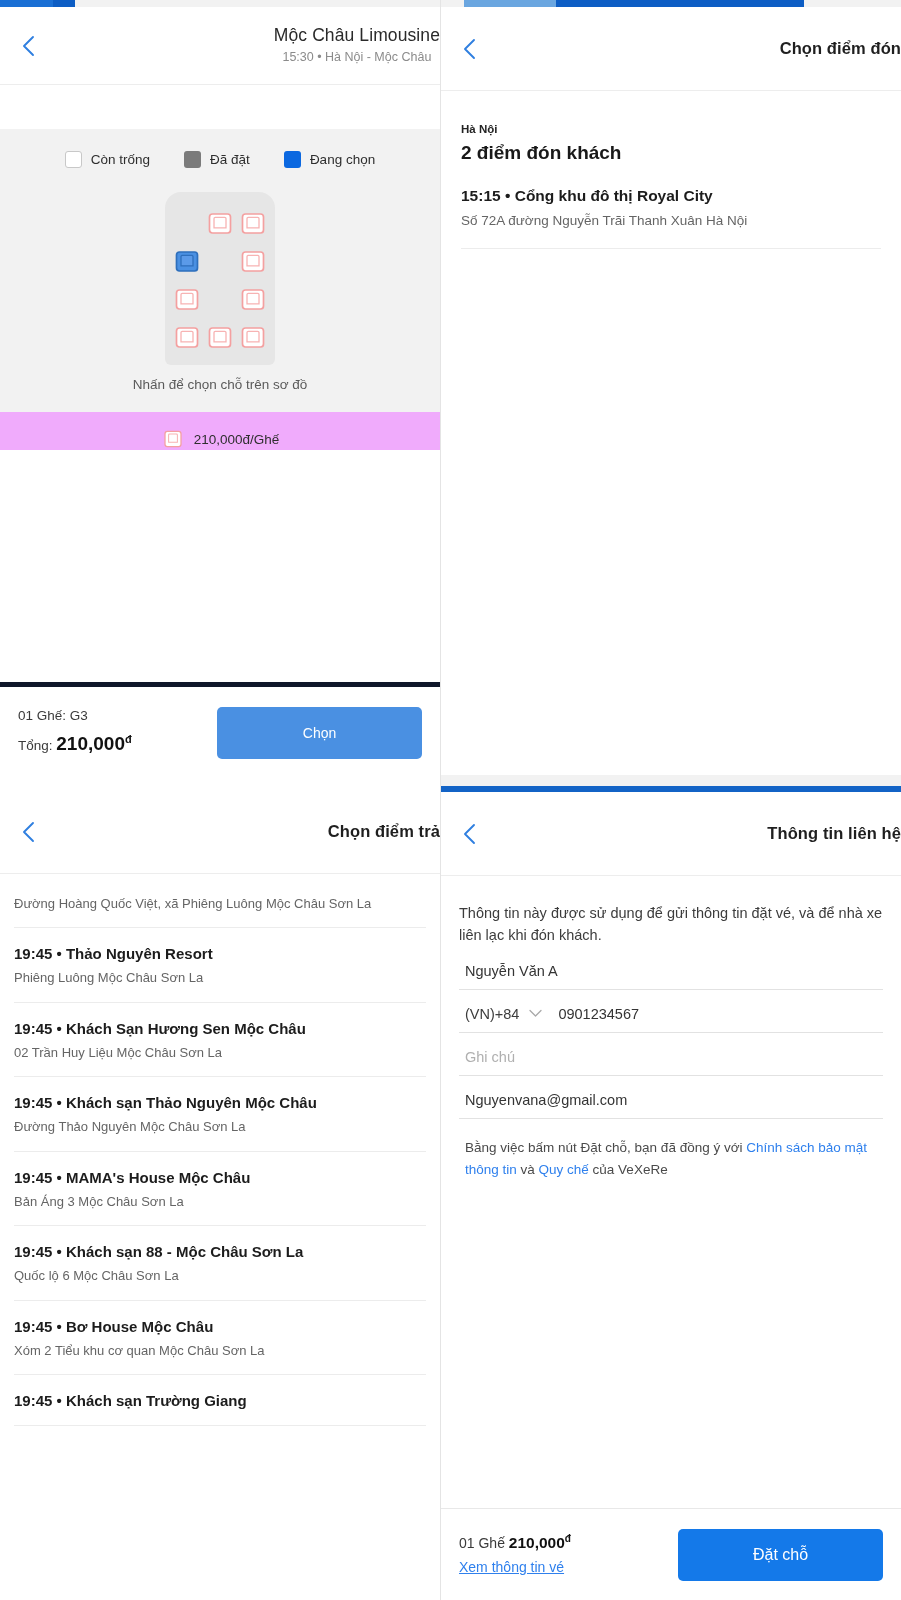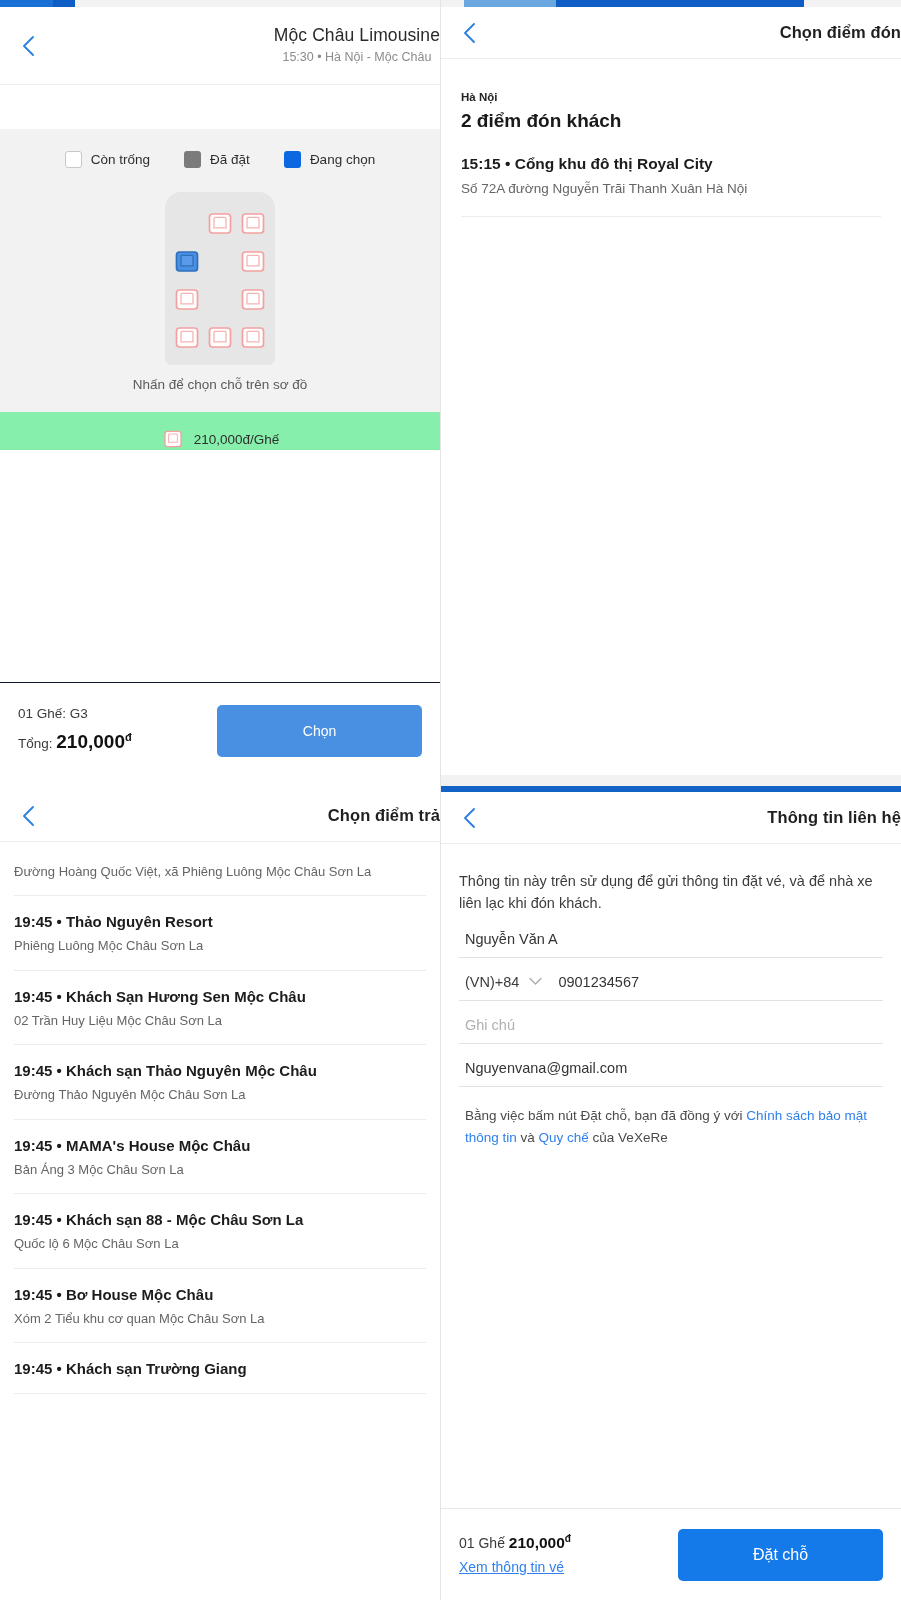--- a/index.html
+++ b/index.html
@@ -25,21 +25,21 @@
   
   .progress { position: relative; height: 7px; width: 100%; background: #f2f2f2; display: flex; }
   .progress .seg { height: 7px; }
 
   
   .appbar {
     position: relative; height: 78px; background: #fff;
     border-bottom: 1px solid #ededed;
     display: flex; align-items: center; justify-content: flex-end;
   }
-  .appbar.compact { height: 52px; }
+  .appbar.compact { height: 84px; }
   .back {
     position: absolute; left: 12px; top: 50%; transform: translateY(-50%);
     width: 34px; height: 34px; display: flex; align-items: center; justify-content: center;
     cursor: pointer;
   }
   .back svg { display:block; }
   .appbar-titles { text-align: center; line-height: 1.25; }
   .appbar-title { font-size: 17.5px; font-weight: 400; color: #2a2a2a; letter-spacing: .1px; }
   .appbar-title.bold { font-weight: 700; font-size: 16.5px; color:#1f1f1f; }
   .appbar-sub { font-size: 12.5px; color: #8b8b8b; margin-top: 3px; }
@@ -62,28 +62,28 @@
     width: 110px; margin: 12px auto 0 auto;
     background: #e6e6e6; border-radius: 16px 16px 6px 6px;
     padding: 18px 6px 14px 6px;
   }
   .seat-grid { display: grid; grid-template-columns: repeat(3, 1fr); row-gap: 11px; justify-items: center; }
   .seat { width: 30px; height: 27px; position: relative; }
   .seat.blank { visibility: hidden; }
   .seat svg { display:block; width:30px; height:27px; }
   .map-hint { text-align:center; font-size: 13.5px; color:#5a5a5a; margin-top: 12px; }
 
-  .price-row { display:flex; align-items:center; justify-content:center; gap:9px; padding: 16px 0 0 0; background:#86efac; }
+  .price-row { display:flex; align-items:center; justify-content:center; gap:9px; padding: 16px 0 0 0; background:#f0abfc; }
   .price-row .icon svg { display:block; width: 24px; height: 22px; }
   .price-text { font-size: 13.5px; color:#2e2e2e; }
 
   
   .bottombar {
     position: absolute; left:0; right:0; bottom:0; height: 96px;
-    background: #fff; border-top: 1px solid #0f172a;
+    background: #fff; border-top: 5px solid #0f172a;
     display: flex; align-items: center; justify-content: space-between;
     padding: 0 18px;
   }
   .bb-left { line-height: 1.5; }
   .bb-seat { font-size: 13.5px; color:#3a3a3a; }
   .bb-total { font-size: 13.5px; color:#3a3a3a; margin-top:4px; }
   .bb-total b { font-size: 19px; color:#111; }
   .bb-total b sup { font-size: 11px; }
   .btn-primary {
     background: #4a90e2; color:#fff; border:none; border-radius: 5px;
@@ -353,21 +353,21 @@
     <div class="appbar compact">
       <div class="back">
         <svg width="20" height="24" viewBox="0 0 20 24">
           <path d="M14 3 L5 12 L14 21" fill="none" stroke="#2f7fe0" stroke-width="1.9" stroke-linecap="round" stroke-linejoin="round"></path>
         </svg>
       </div>
       <div class="appbar-title bold">Thông tin liên hệ</div>
     </div>
 
     <div class="contact-body">
-      <div class="contact-note">Thông tin này trên sử dụng để gửi thông tin đặt vé, và để nhà xe liên lạc khi đón khách.</div>
+      <div class="contact-note">Thông tin này được sử dụng để gửi thông tin đặt vé, và để nhà xe liên lạc khi đón khách.</div>
 
       <div class="field">
         <input type="text" value="Nguyễn Văn A" style="">
       </div>
 
       <div class="field">
         <span class="ccode">
           <span class="ccode-label">(VN)+84</span>
           <svg width="13" height="9" viewBox="0 0 13 9">
             <path d="M1 1.5 L6.5 7 L12 1.5" fill="none" stroke="#a9a9a9" stroke-width="1.3" stroke-linecap="round" stroke-linejoin="round"></path>

